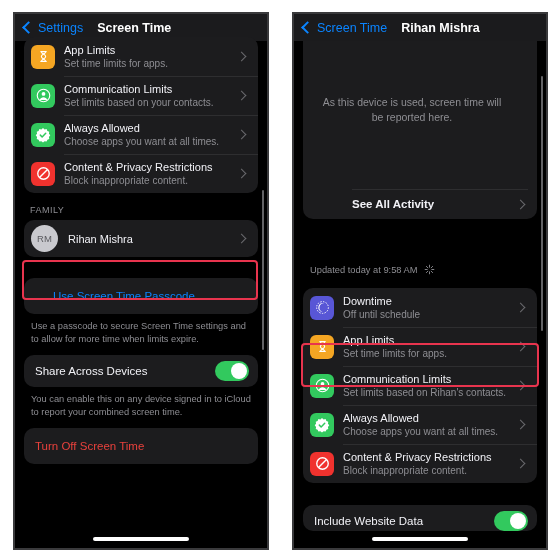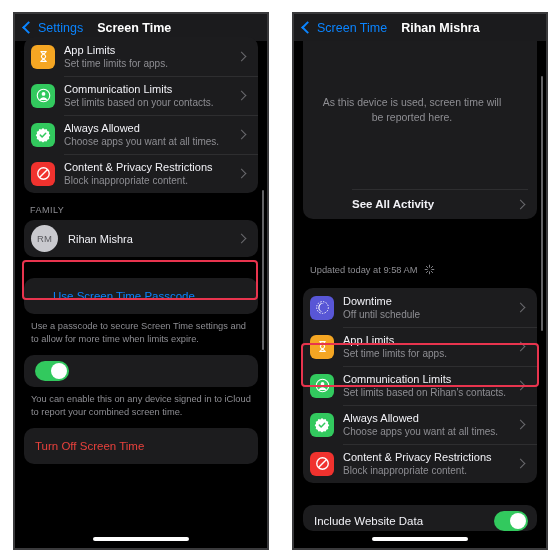--- a/index.html
+++ b/index.html
@@ -383,20 +383,21 @@
 
         <div class="card" style="margin-top:21px;padding-left:18px;">
           <div class="plain-row">
             <div class="plain-label label-blue">Use Screen Time Passcode</div>
           </div>
         </div>
         <div class="footnote">Use a passcode to secure Screen Time settings and to allow for more time when limits expire.</div>
 
         <div class="card">
           <div class="plain-row" style="padding:6px 9px 6px 11px;">
+            <div class="plain-label label-white">Share Across Devices</div>
             <div class="toggle">
               <div class="knob"></div>
             </div>
           </div>
         </div>
         <div class="footnote">You can enable this on any device signed in to iCloud to report your combined screen time.</div>
 
         <div class="card">
           <div class="plain-row">
             <div class="plain-label label-red">Turn Off Screen Time</div>

